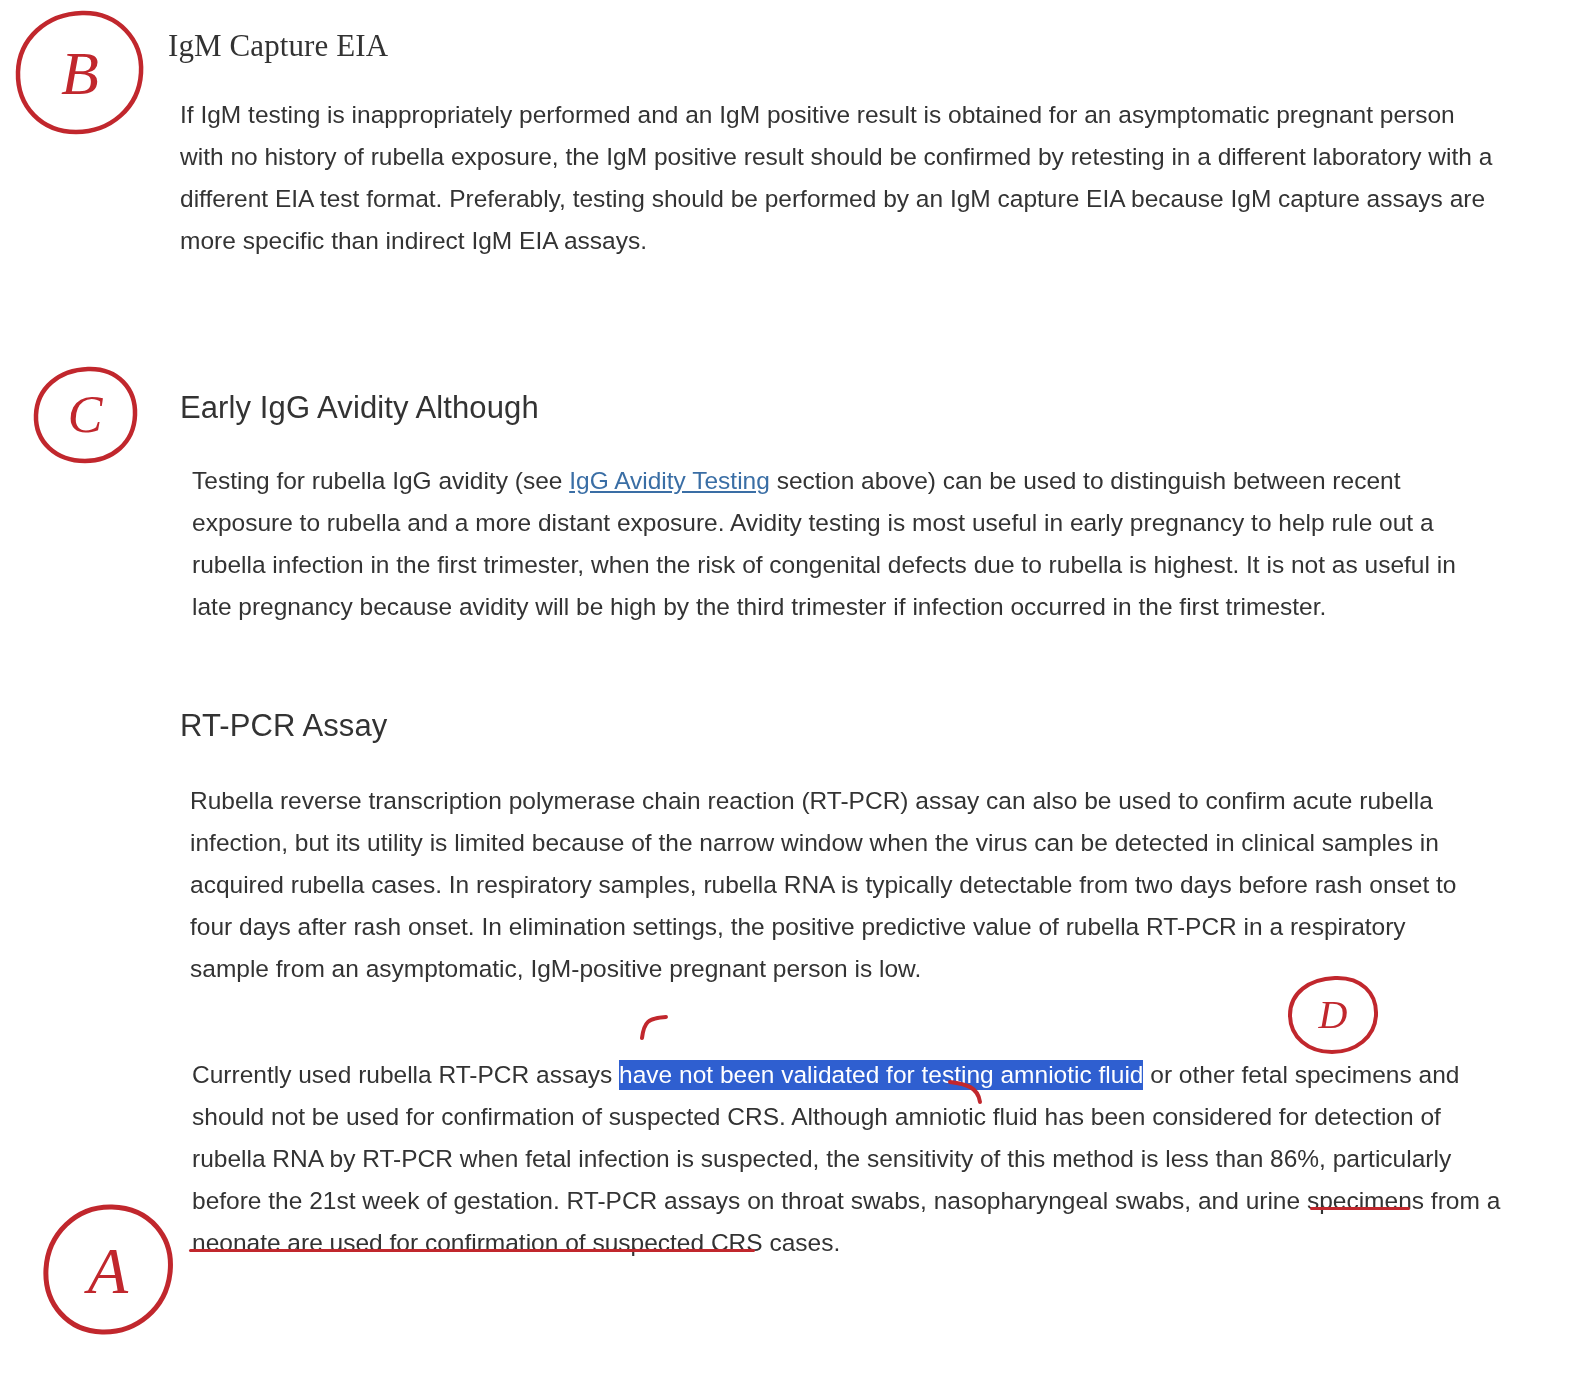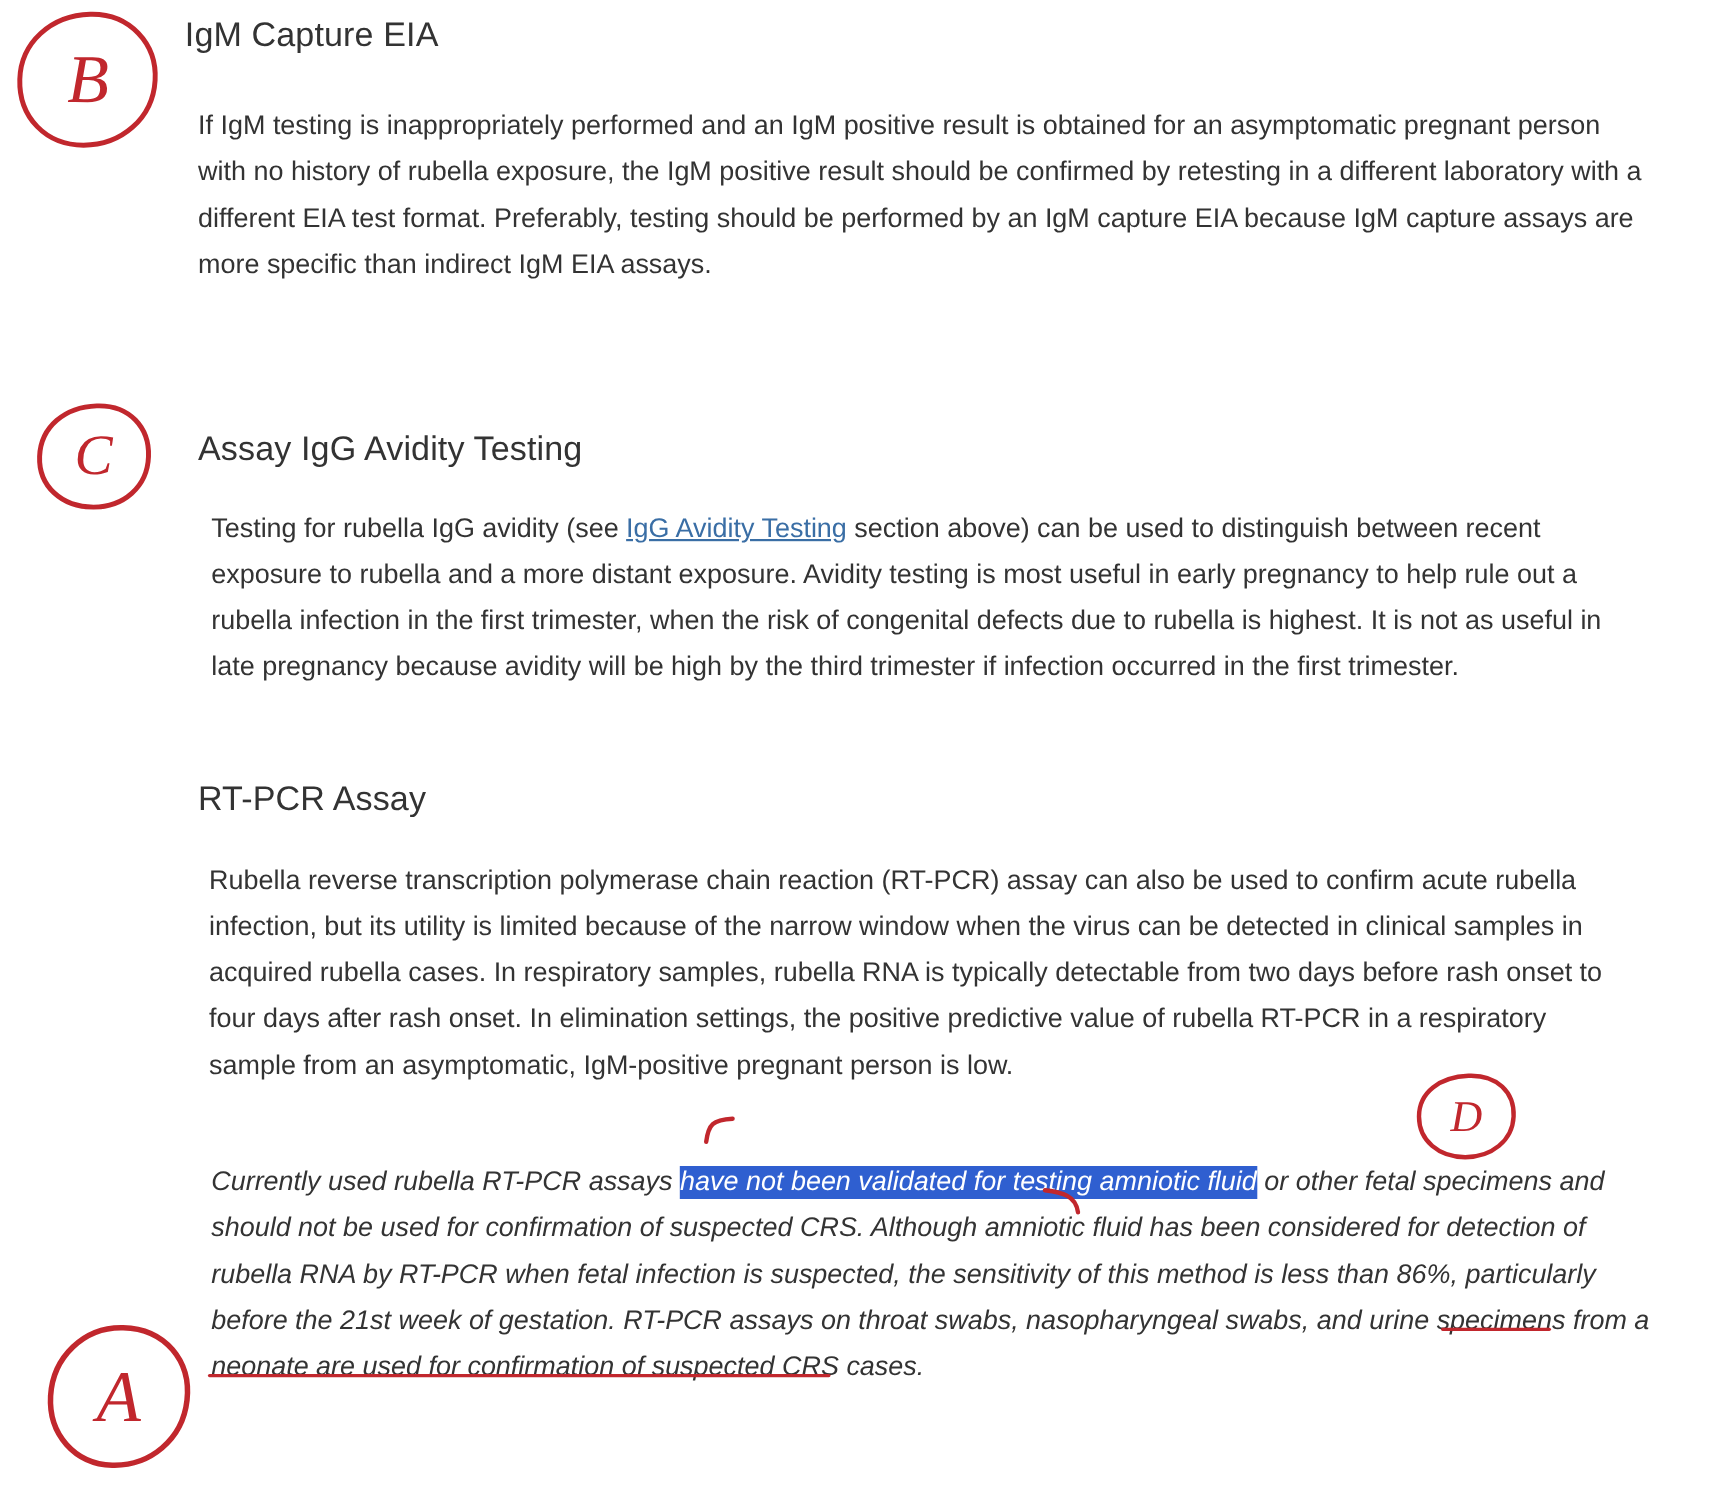--- a/index.html
+++ b/index.html
@@ -52,29 +52,29 @@
     text-align: center;
   }
 
   .highlight {
     background: #2f5fd0;
     color: #ffffff;
     padding: 1px 0 2px 0;
   }
 
   
-  .blk-igm-title   { position: absolute; left: 0;   top: 14px; }
+  .blk-igm-title   { position: absolute; left: 0;   top: 28px; font-family: Liberation Serif, serif; }
   .blk-igm-body    { position: absolute; left: 0;   top: 82px;  width: 1325px; }
 
   .blk-avidity-title { position: absolute; left: 12px; top: 390px; }
   .blk-avidity-body  { position: absolute; left: 12px; top: 448px; width: 1290px; }
 
   .blk-rtpcr-title { position: absolute; left: 12px; top: 708px; }
   .blk-rtpcr-body1 { position: absolute; left: 10px; top: 768px; width: 1300px; }
-  .blk-rtpcr-body2 { position: absolute; left: 12px; top: 1042px; width: 1310px; font-style: italic; }
+  .blk-rtpcr-body2 { position: absolute; left: 12px; top: 1042px; width: 1310px; }
 
   
   .annot {
     position: absolute;
     pointer-events: none;
   }
   .circle-label {
     position: absolute;
     color: #c1272d;
     font-family: "Liberation Serif", serif;
@@ -98,21 +98,21 @@
 <body>
 
 <div class="page">
 
   <div class="content">
 
     <h2 class="section-title blk-igm-title">IgM Capture EIA</h2>
 
     <p class="body-text blk-igm-body">If IgM testing is inappropriately performed and an IgM positive result is obtained for an asymptomatic pregnant person with no history of rubella exposure, the IgM positive result should be confirmed by retesting in a different laboratory with a different EIA test format. Preferably, testing should be performed by an IgM capture EIA because IgM capture assays are more specific than indirect IgM EIA assays.</p>
 
-    <h2 class="section-title blk-avidity-title">Assay IgG Avidity Testing</h2>
+    <h2 class="section-title blk-avidity-title">Early IgG Avidity Although</h2>
 
     <p class="body-text blk-avidity-body"><span>Testing for rubella IgG avidity (see </span><a class="inline-link" href="#">IgG Avidity Testing</a><span> section above) can be used to distinguish between recent exposure to rubella and a more distant exposure. Avidity testing is most useful in early pregnancy to help rule out a rubella infection in the first trimester, when the risk of congenital defects due to rubella is highest. It is not as useful in late pregnancy because avidity will be high by the third trimester if infection occurred in the first trimester.</span></p>
 
     <h2 class="section-title blk-rtpcr-title">RT-PCR Assay</h2>
 
     <p class="body-text blk-rtpcr-body1">Rubella reverse transcription polymerase chain reaction (RT-PCR) assay can also be used to confirm acute rubella infection, but its utility is limited because of the narrow window when the virus can be detected in clinical samples in acquired rubella cases. In respiratory samples, rubella RNA is typically detectable from two days before rash onset to four days after rash onset. In elimination settings, the positive predictive value of rubella RT-PCR in a respiratory sample from an asymptomatic, IgM-positive pregnant person is low.</p>
 
     <p class="body-text blk-rtpcr-body2"><span>Currently used rubella RT-PCR assays </span><span class="highlight">have not been validated for testing amniotic fluid</span><span> or other fetal specimens and should not be used for confirmation of suspected CRS. Although amniotic fluid has been considered for detection of rubella RNA by RT-PCR when fetal infection is suspected, the sensitivity of this method is less than 86%, particularly before the 21st week of gestation. RT-PCR assays on throat swabs, nasopharyngeal swabs, and urine specimens from a neonate are used for confirmation of suspected CRS cases.</span></p>
 
   </div>

